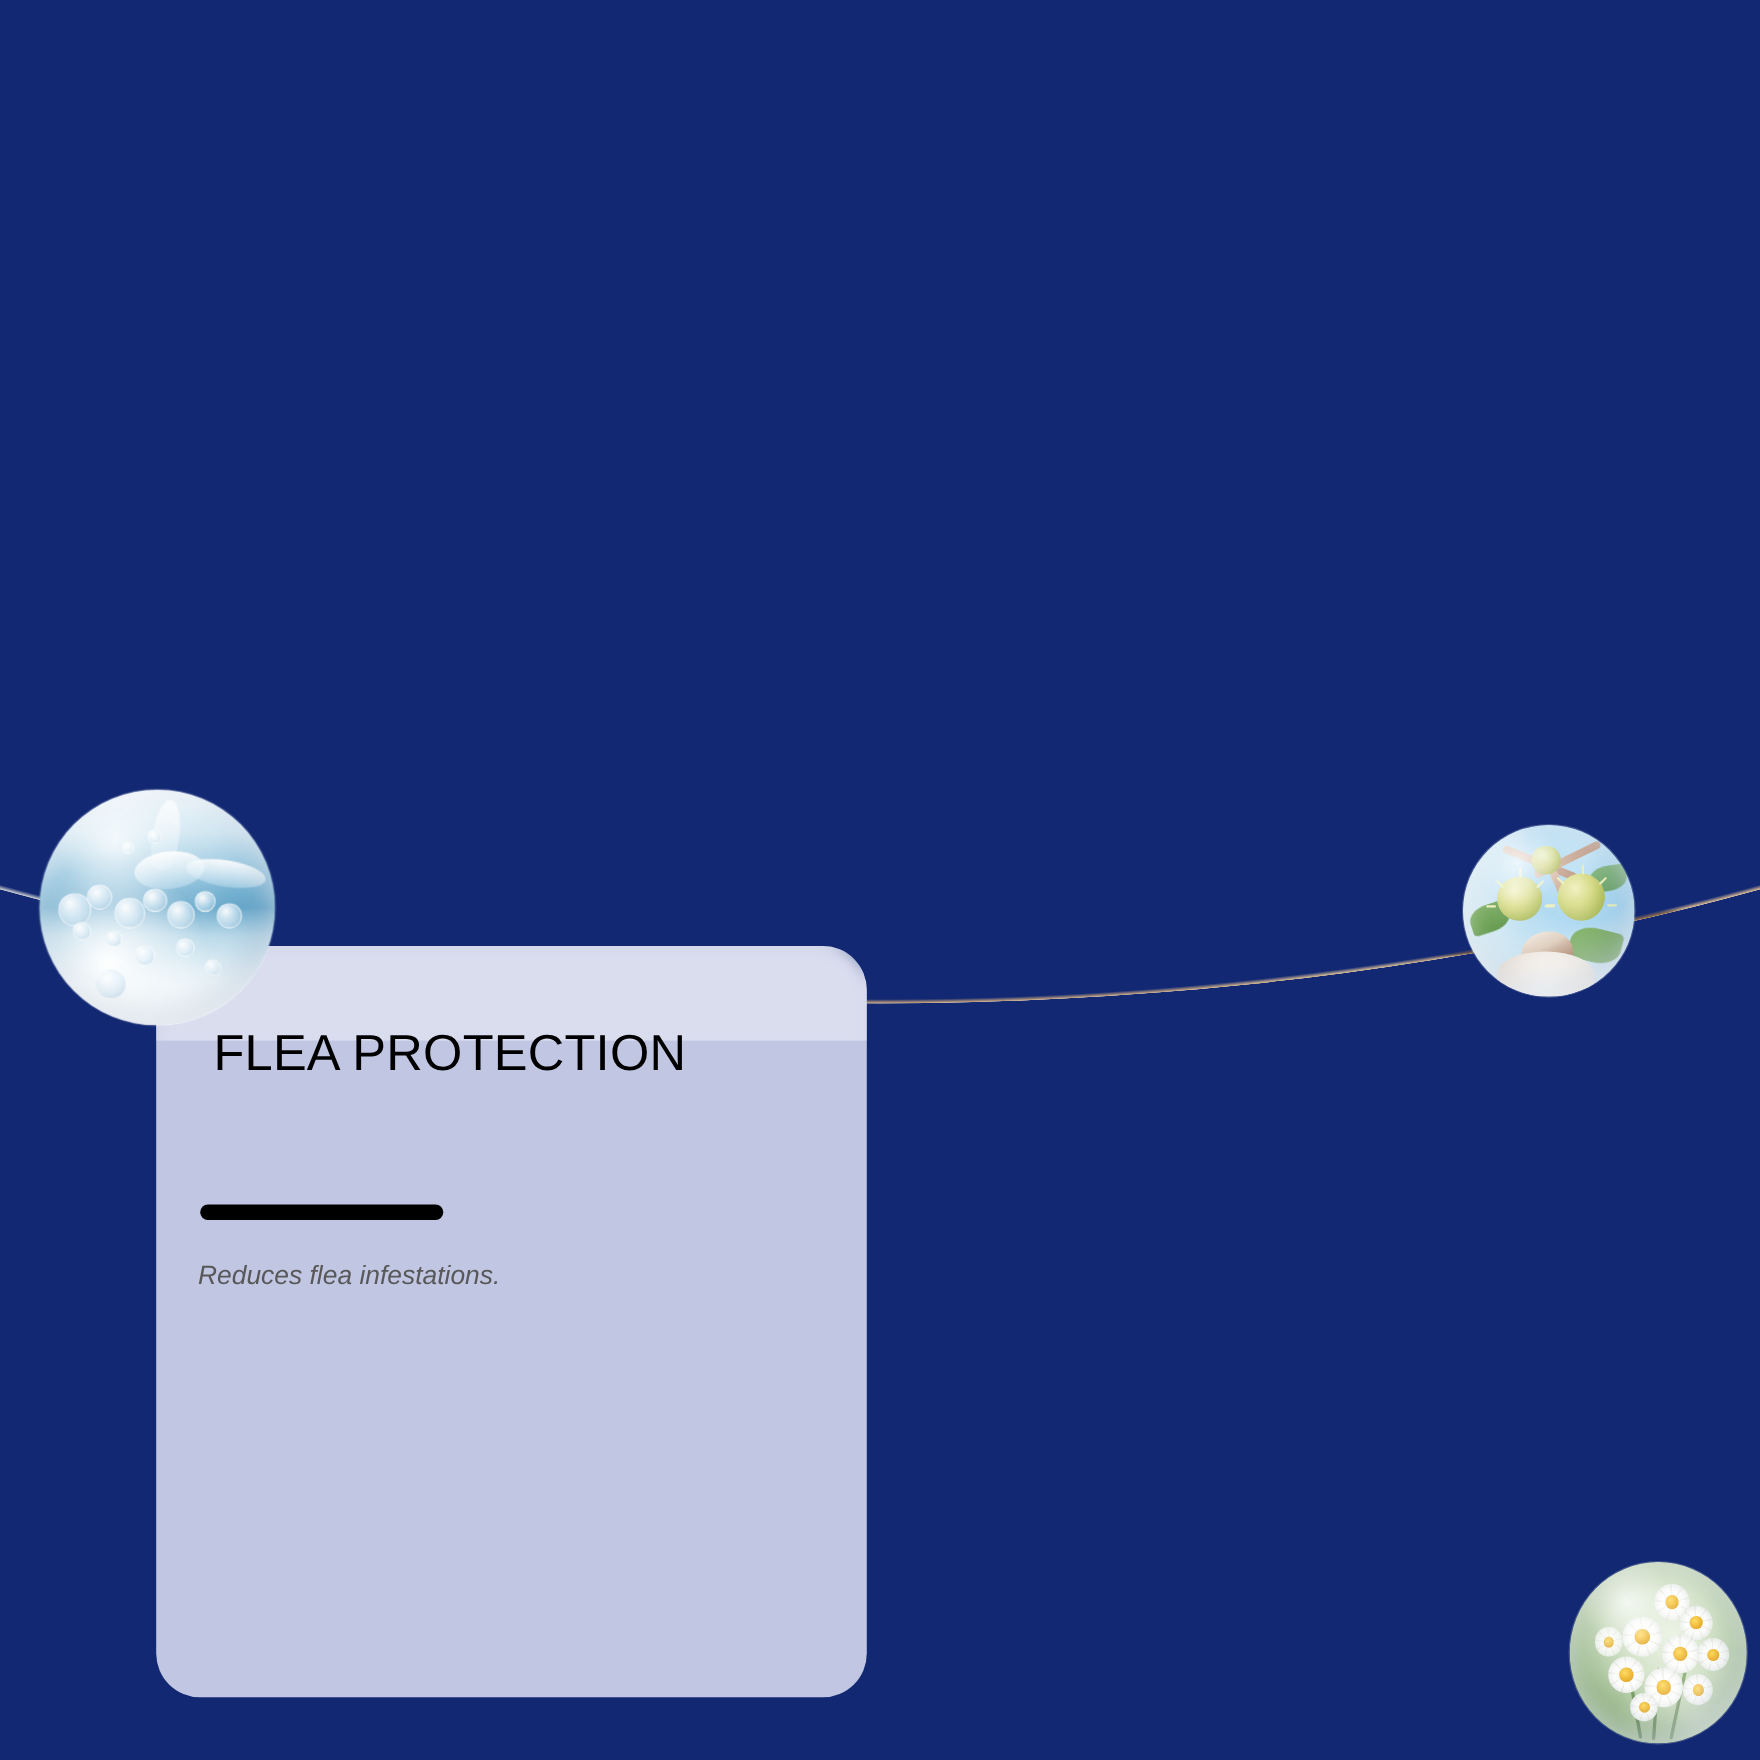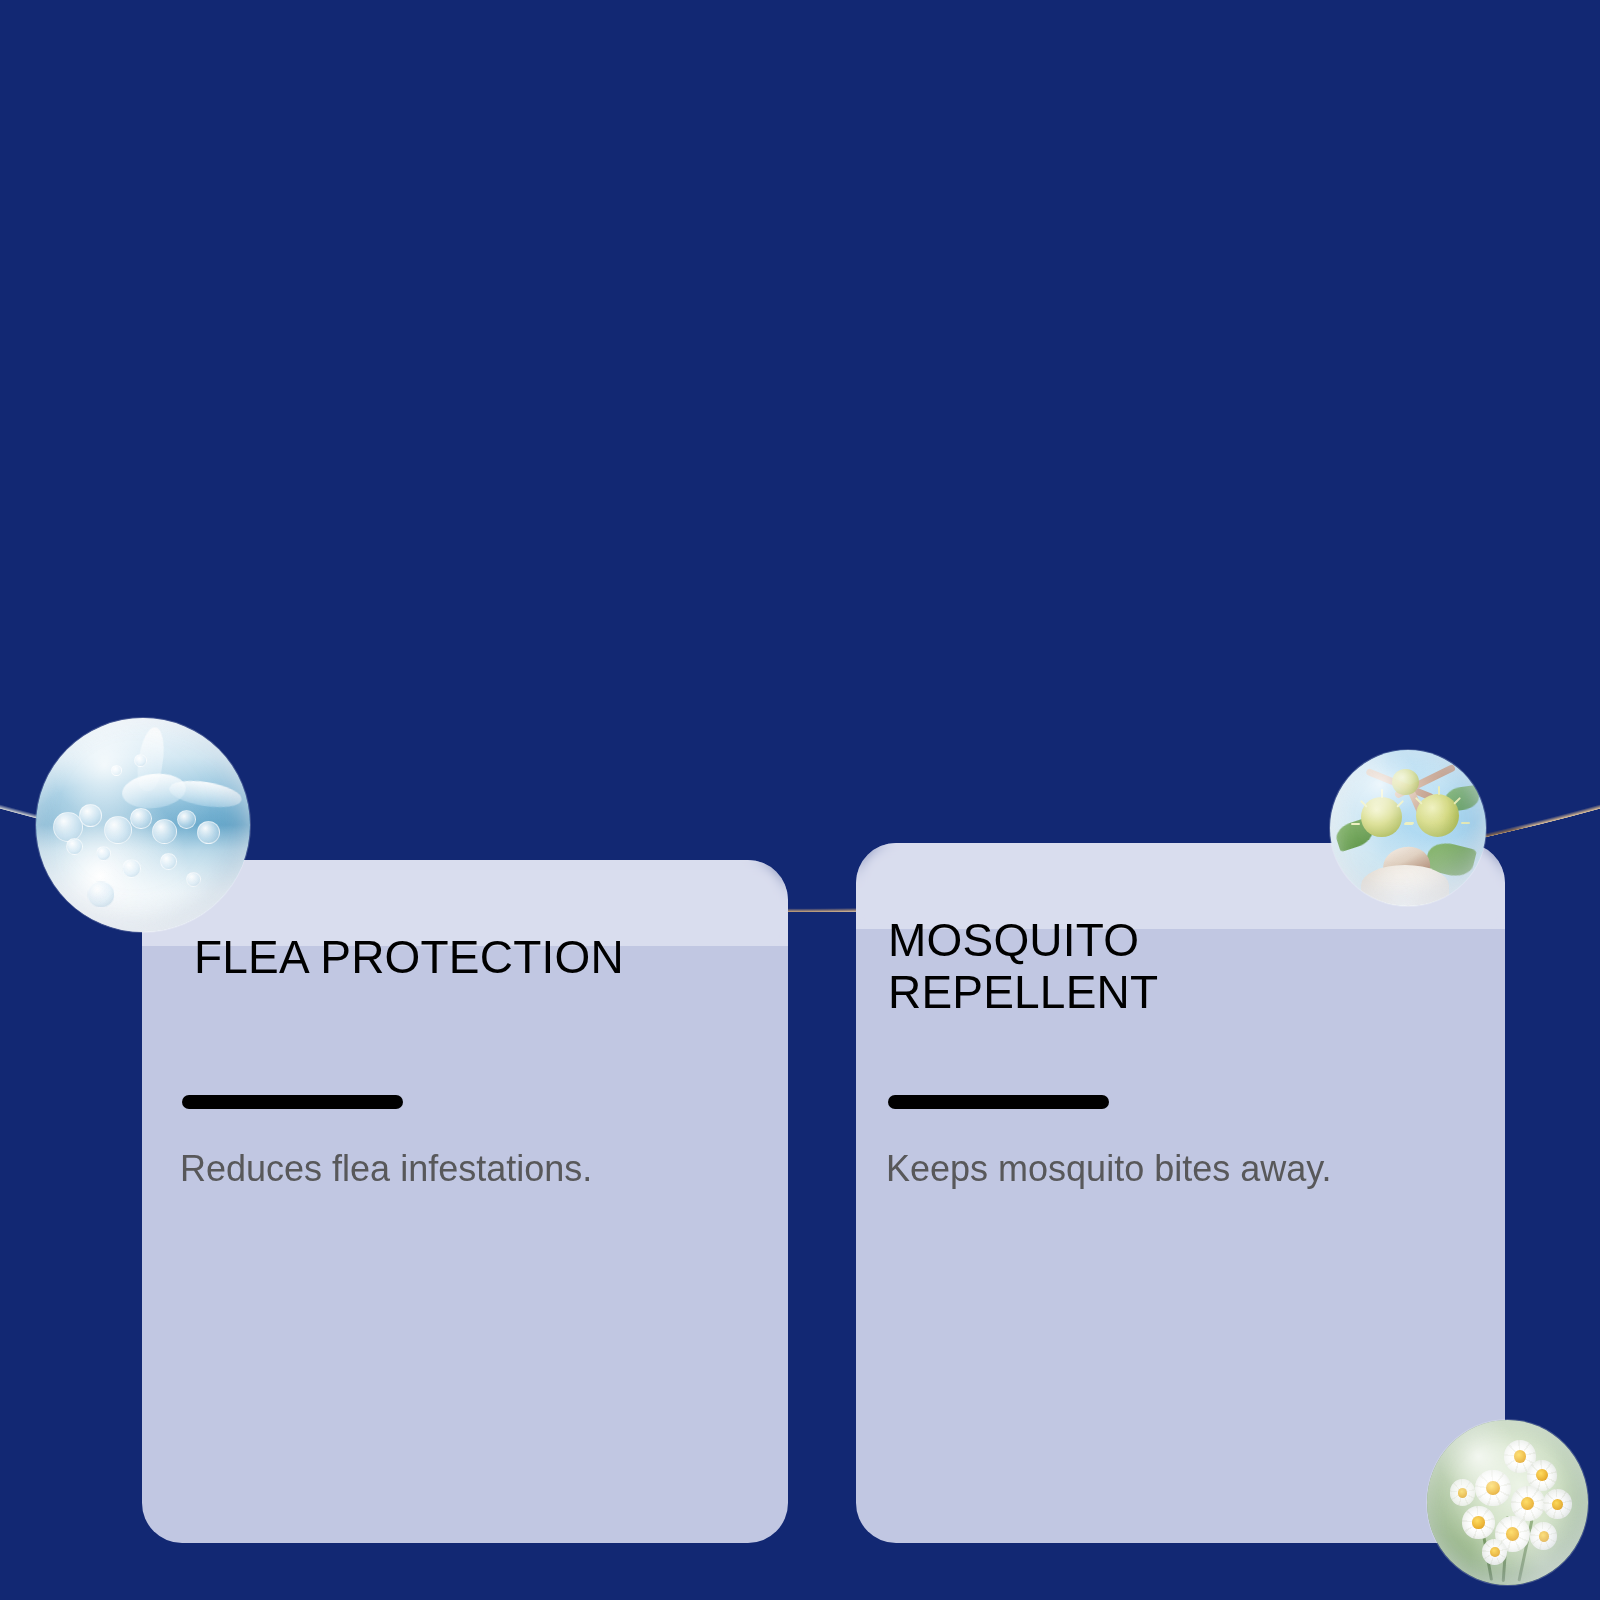--- a/index.html
+++ b/index.html
@@ -376,23 +376,24 @@
   }
   .card-rule {
     position:absolute;
     height:14px;
     background:#000000;
     border-radius:8px;
   }
   .card-desc {
     position:absolute;
     color:#58585a;
-    font-size:36px;
+    font-size:24px;
     font-weight:400;
     line-height:1.42;
+    font-style:italic;
   }
 
   #card-flea  { left:142px; top:860px; width:646px; height:683px; }
   #card-mosq  { left:856px; top:843px; width:649px; height:700px; }
 
   #card-flea .card-title { left:52px; top:72px; width:560px; }
   #card-flea .card-rule  { left:40px; top:235px; width:221px; }
   #card-flea .card-desc  { left:38px; top:283px; width:560px; }
 
   #card-mosq .card-title { left:32px; top:72px; width:420px; }
@@ -637,28 +638,20 @@
 
   <div class="card" id="card-flea" style="background: rgb(193, 199, 226);">
     <div class="glass-top"></div>
     <div class="card-inner">
       <div class="card-title" style="color: rgb(0, 0, 0);">FLEA PROTECTION</div>
       <div class="card-rule" style="background: rgb(0, 0, 0);"></div>
       <div class="card-desc" style="color: rgb(88, 88, 90);">Reduces flea infestations.</div>
     </div>
   </div>
 
-  <div class="card" id="card-mosq" style="background: rgb(193, 199, 226);">
-    <div class="glass-top"></div>
-    <div class="card-inner">
-      <div class="card-title" style="color: rgb(0, 0, 0);">MOSQUITO REPELLENT</div>
-      <div class="card-rule" style="background: rgb(0, 0, 0);"></div>
-      <div class="card-desc" style="color: rgb(88, 88, 90);">Keeps mosquito bites away.</div>
-    </div>
-  </div>
 
   <div class="badge" id="badge-water">
     <div class="fill">
       <div class="splash" style="left:48%;top:4%;width:11%;height:30%;transform:rotate(8deg);"></div>
       <div class="splash" style="left:40%;top:26%;width:30%;height:16%;transform:rotate(-6deg);border-radius:50%;"></div>
       <div class="splash" style="left:62%;top:30%;width:34%;height:11%;transform:rotate(9deg);border-radius:50%;"></div>
       <div class="bubble" style="left:8%;top:44%;width:14%;height:14%;"></div>
       <div class="bubble" style="left:20%;top:40%;width:11%;height:11%;"></div>
       <div class="bubble" style="left:32%;top:46%;width:13%;height:13%;"></div>
       <div class="bubble" style="left:44%;top:42%;width:10%;height:10%;"></div>

